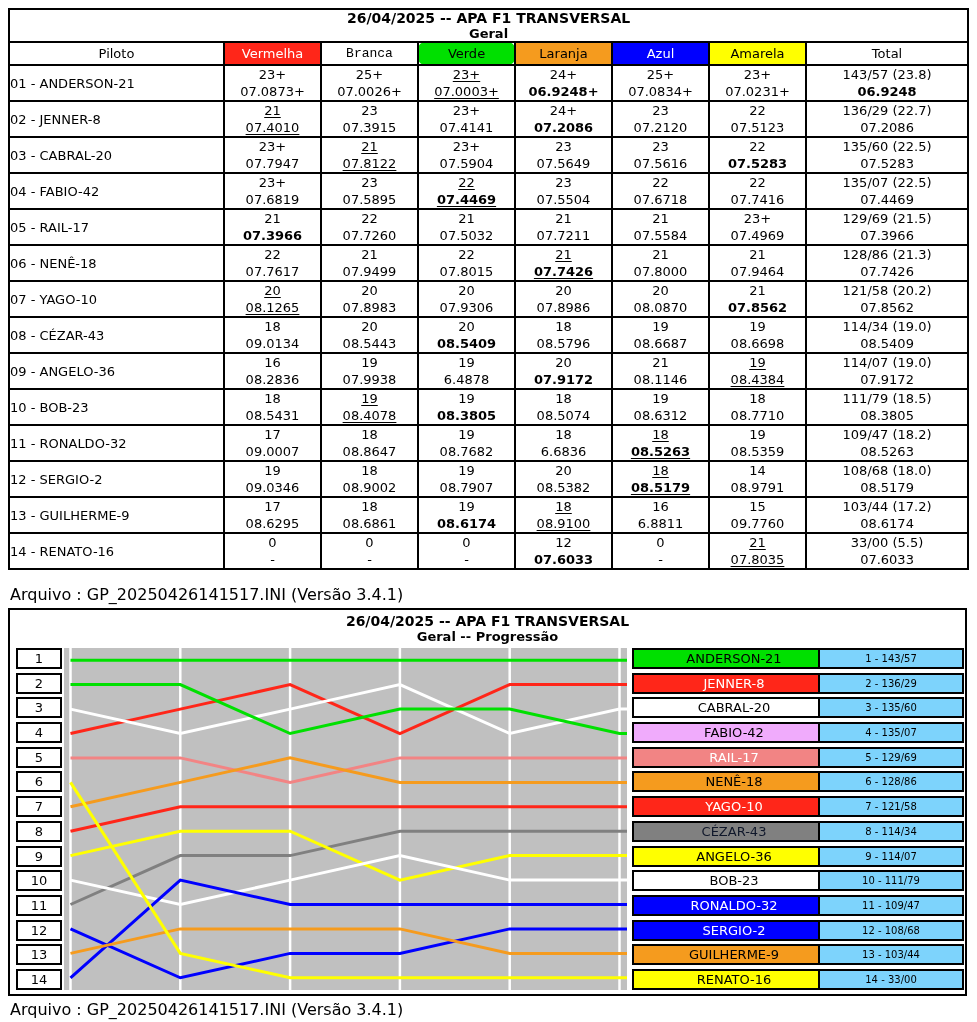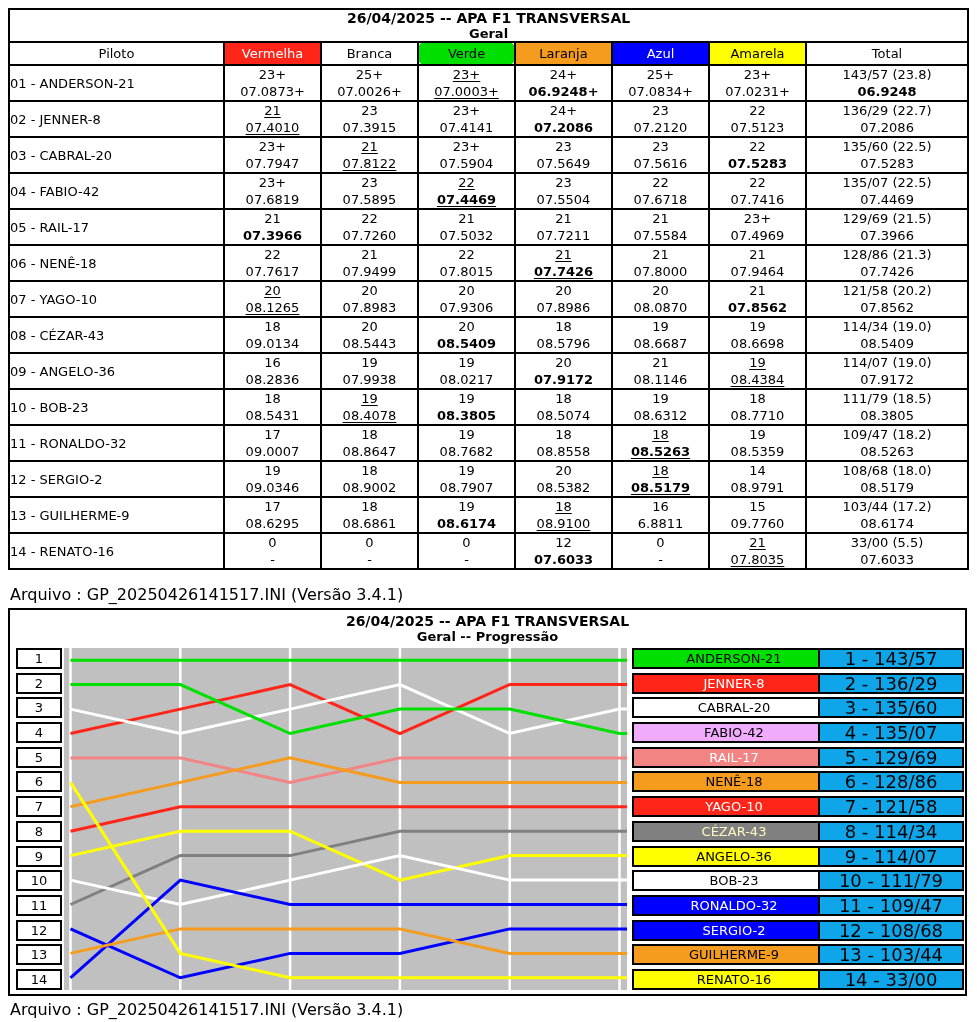--- a/index.html
+++ b/index.html
@@ -24,21 +24,21 @@
 
   
   .chart-box { position:absolute; left:8px; top:608px; width:959px; height:388px; border:2px solid #000; background:#fff; }
   .chart-title { text-align:center; padding-top:3px; }
   .pos-col, .names-col, .scores-col { position:absolute; top:38px; height:342px; display:flex; flex-direction:column; justify-content:space-between; }
   .pos-col   { left:6px;   width:46px; }
   .names-col { left:622px; width:204px; }
   .scores-col{ left:808px; width:146px; }
   .pos-box   { height:21px; border:2px solid #000; background:#fff; text-align:center; font-size:13px; line-height:17px; }
   .name-box  { height:21px; border:2px solid #000; text-align:center; font-size:13px; line-height:17px; overflow:hidden; }
-  .score-box { height:21px; border:2px solid #000; background:#0ea5e9; text-align:center; font-size:18px; line-height:17px; }
+  .score-box { height:21px; border:2px solid #000; background:#7dd3fc; text-align:center; font-size:10px; line-height:17px; }
   .chart-area { position:absolute; left:54px; top:38px; width:563px; height:342px; background:#c0c0c0; }
   .chart-area svg { display:block; }
 </style>
 </head>
 <body>
 
 <div class="results-wrap">
   <table class="results">
     <colgroup>
       <col style="width:215px">
@@ -53,21 +53,21 @@
     <tbody>
       <tr>
         <td class="title-cell" colspan="8">
           <div class="title-l1">26/04/2025 -- APA F1 TRANSVERSAL</div>
           <div class="title-l2">Geral</div>
         </td>
       </tr>
       <tr class="hdr">
         <td class="pilot-hdr">Piloto</td>
         <td style="background:#ff2619;color:#ffffff;">Vermelha</td>
-          <td style="background:#ffffff;color:#000000;">Branca</td>
+          <td style="background:#ffffff;color:#000000;font-family:Liberation Mono, monospace;">Branca</td>
           <td style="background:#00e000;color:#000000;border-radius:7px;">Verde</td>
           <td style="background:#f59b1e;color:#000000;">Laranja</td>
           <td style="background:#0000ff;color:#ffffff;">Azul</td>
           <td style="background:#ffff00;color:#000000;">Amarela</td>
           <td class="total-hdr">Total</td>
       </tr>
     <tr class="data-row">
           <td class="pilot-cell">01 - ANDERSON-21</td>
           <td class="race-cell">
             <div class="laps">23+</div>
@@ -320,21 +320,21 @@
           <td class="race-cell">
             <div class="laps">16</div>
             <div class="time">08.2836</div>
           </td>
           <td class="race-cell">
             <div class="laps">19</div>
             <div class="time">07.9938</div>
           </td>
           <td class="race-cell">
             <div class="laps">19</div>
-            <div class="time">08.0217</div>
+            <div class="time">6.4878</div>
           </td>
           <td class="race-cell">
             <div class="laps">20</div>
             <div class="time b">07.9172</div>
           </td>
           <td class="race-cell">
             <div class="laps">21</div>
             <div class="time">08.1146</div>
           </td>
           <td class="race-cell">
@@ -386,21 +386,21 @@
           <td class="race-cell">
             <div class="laps">18</div>
             <div class="time">08.8647</div>
           </td>
           <td class="race-cell">
             <div class="laps">19</div>
             <div class="time">08.7682</div>
           </td>
           <td class="race-cell">
             <div class="laps">18</div>
-            <div class="time">08.8558</div>
+            <div class="time">6.6836</div>
           </td>
           <td class="race-cell">
             <div class="laps u">18</div>
             <div class="time u b">08.5263</div>
           </td>
           <td class="race-cell">
             <div class="laps">19</div>
             <div class="time">08.5359</div>
           </td>
           <td class="total-cell">
@@ -552,21 +552,21 @@
       </svg>
   </div>
   <div class="names-col">
       <div class="name-box" style="background:#00e000;color:#000000;">ANDERSON-21</div>
       <div class="name-box" style="background:#ff2619;color:#ffffff;">JENNER-8</div>
       <div class="name-box" style="background:#ffffff;color:#000000;">CABRAL-20</div>
       <div class="name-box" style="background:#f0abfc;color:#000000;">FABIO-42</div>
       <div class="name-box" style="background:#f28484;color:#ffffff;">RAIL-17</div>
       <div class="name-box" style="background:#f59b1e;color:#000000;">NENÊ-18</div>
       <div class="name-box" style="background:#ff2619;color:#ffffff;">YAGO-10</div>
-      <div class="name-box" style="background:#808080;color:#fef9c3;">CÉZAR-43</div>
+      <div class="name-box" style="background:#808080;color:#0f172a;">CÉZAR-43</div>
       <div class="name-box" style="background:#ffff00;color:#000000;">ANGELO-36</div>
       <div class="name-box" style="background:#ffffff;color:#000000;">BOB-23</div>
       <div class="name-box" style="background:#0000ff;color:#ffffff;">RONALDO-32</div>
       <div class="name-box" style="background:#0000ff;color:#ffffff;">SERGIO-2</div>
       <div class="name-box" style="background:#f59b1e;color:#000000;">GUILHERME-9</div>
       <div class="name-box" style="background:#ffff00;color:#000000;">RENATO-16</div>
     </div>
   <div class="scores-col">
       <div class="score-box">1 - 143/57</div>
       <div class="score-box">2 - 136/29</div>

